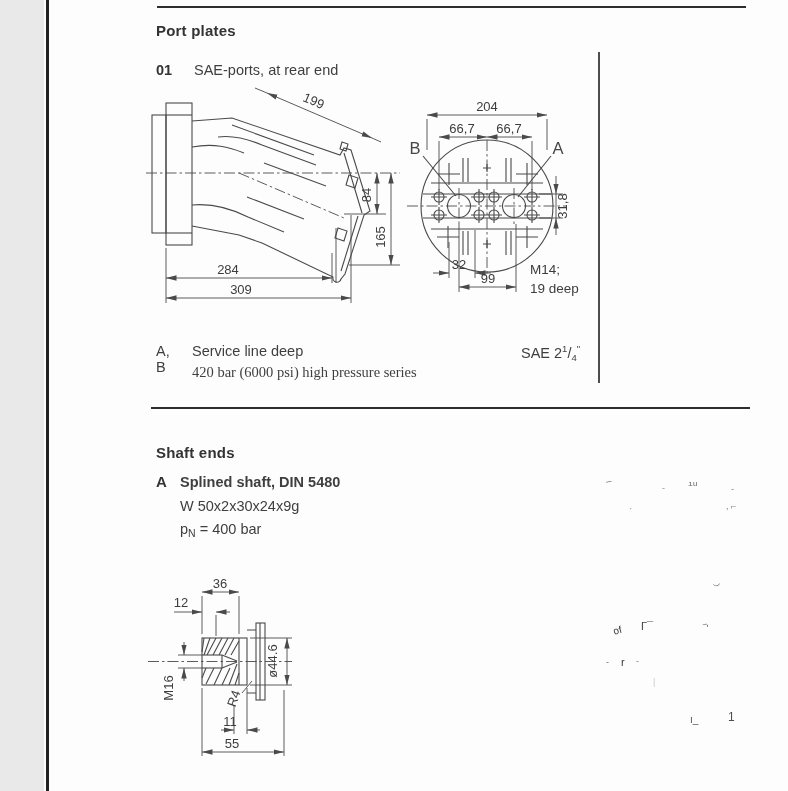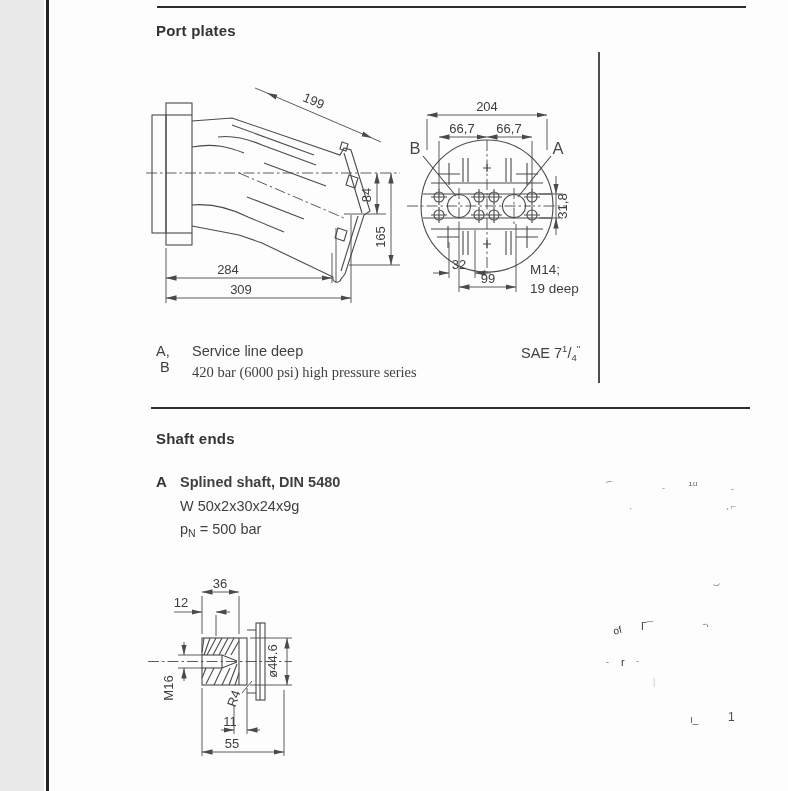--- a/index.html
+++ b/index.html
@@ -31,20 +31,23 @@
 
 <div class="page">
 
   <div class="edge-bar"></div>
   <div class="rule rule-top"></div>
   <div class="vdiv"></div>
   <div class="rule rule-mid"></div>
 
   <div class="abs h1" style="left:112px;top:22px;">Port plates</div>
 
+  <div class="abs body-txt" style="left:112px;top:62px;">
+    <span class="code" style="width:38px;">01</span><span>SAE-ports, at rear end</span>
+  </div>
 
   <svg style="left:100px;top:85px;" width="260" height="230" viewBox="0 0 260 230">
     <defs>
       <marker id="ar1" markerWidth="11" markerHeight="7" refX="10.5" refY="3.5" orient="auto-start-reverse" markerUnits="userSpaceOnUse">
         <path d="M10.5,3.5 L0,0.8 L0,6.2 Z" fill="#4a4a4a"></path>
       </marker>
     </defs>
     <g class="ln">
       <rect x="8" y="30" width="14" height="118"></rect>
       <rect x="22" y="18" width="26" height="142"></rect>
@@ -148,37 +151,37 @@
     <text class="dtxt" x="63" y="43" text-anchor="middle">66,7</text>
     <text class="dtxt" x="110" y="43" text-anchor="middle">66,7</text>
     <text class="dtxt" x="168" y="116" text-anchor="middle" transform="rotate(-90,168,116)">31,8</text>
     <text class="dtxt" x="60" y="179" text-anchor="middle">32</text>
     <text class="dtxt" x="89" y="193" text-anchor="middle">99</text>
     <text class="dtxt" x="131" y="184" style="font-size:13.5px">M14;</text>
     <text class="dtxt" x="131" y="203" style="font-size:13.5px">19 deep</text>
   </svg>
 
   <div class="abs body-txt" style="left:112px;top:343px;">
-    <span class="abs" style="left:0;top:0;text-align:right;">A, B</span>
+    <span class="abs" style="left:0;top:0;">A, B</span>
     <span class="abs" style="left:36px;top:0;white-space:nowrap;">Service line deep</span>
     <span class="abs" style="left:36px;top:21px;white-space:nowrap;font-family:Liberation Serif, serif;">420 bar (6000 psi) high pressure series</span>
   </div>
   <div class="abs body-txt" style="left:477px;top:343px;white-space:nowrap;">
-    <span>SAE 7</span><span class="sup">1</span><span>/</span><span class="sub">4</span><span class="sup">"</span>
-  </div>
-
-  <div class="abs h1" style="left:112px;top:430px;">Shaft ends</div>
+    <span>SAE 2</span><span class="sup">1</span><span>/</span><span class="sub">4</span><span class="sup">"</span>
+  </div>
+
+  <div class="abs h1" style="left:112px;top:444px;">Shaft ends</div>
 
   <div class="abs body-txt" style="left:112px;top:473px;">
     <span class="code abs" style="left:0;top:0;font-size:15px;">A</span>
     <span class="abs" style="left:24px;top:1px;white-space:nowrap;font-weight:bold;">Splined shaft, DIN 5480</span>
     <span class="abs" style="left:24px;top:25px;white-space:nowrap;">W 50x2x30x24x9g</span>
     <span class="abs" style="left:24px;top:48px;white-space:nowrap;">
       <span>p</span><span class="sub2">N</span>
-      <span>= 500 bar</span>
+      <span>= 400 bar</span>
     </span>
   </div>
 
   <svg style="left:100px;top:560px;" width="160" height="200" viewBox="0 0 160 200">
     <defs>
       <marker id="ar3" markerWidth="11" markerHeight="7" refX="10.5" refY="3.5" orient="auto-start-reverse" markerUnits="userSpaceOnUse">
         <path d="M10.5,3.5 L0,0.8 L0,6.2 Z" fill="#4a4a4a"></path>
       </marker>
     </defs>
     <line class="cl" x1="4" y1="101.5" x2="148" y2="101.5"></line>

